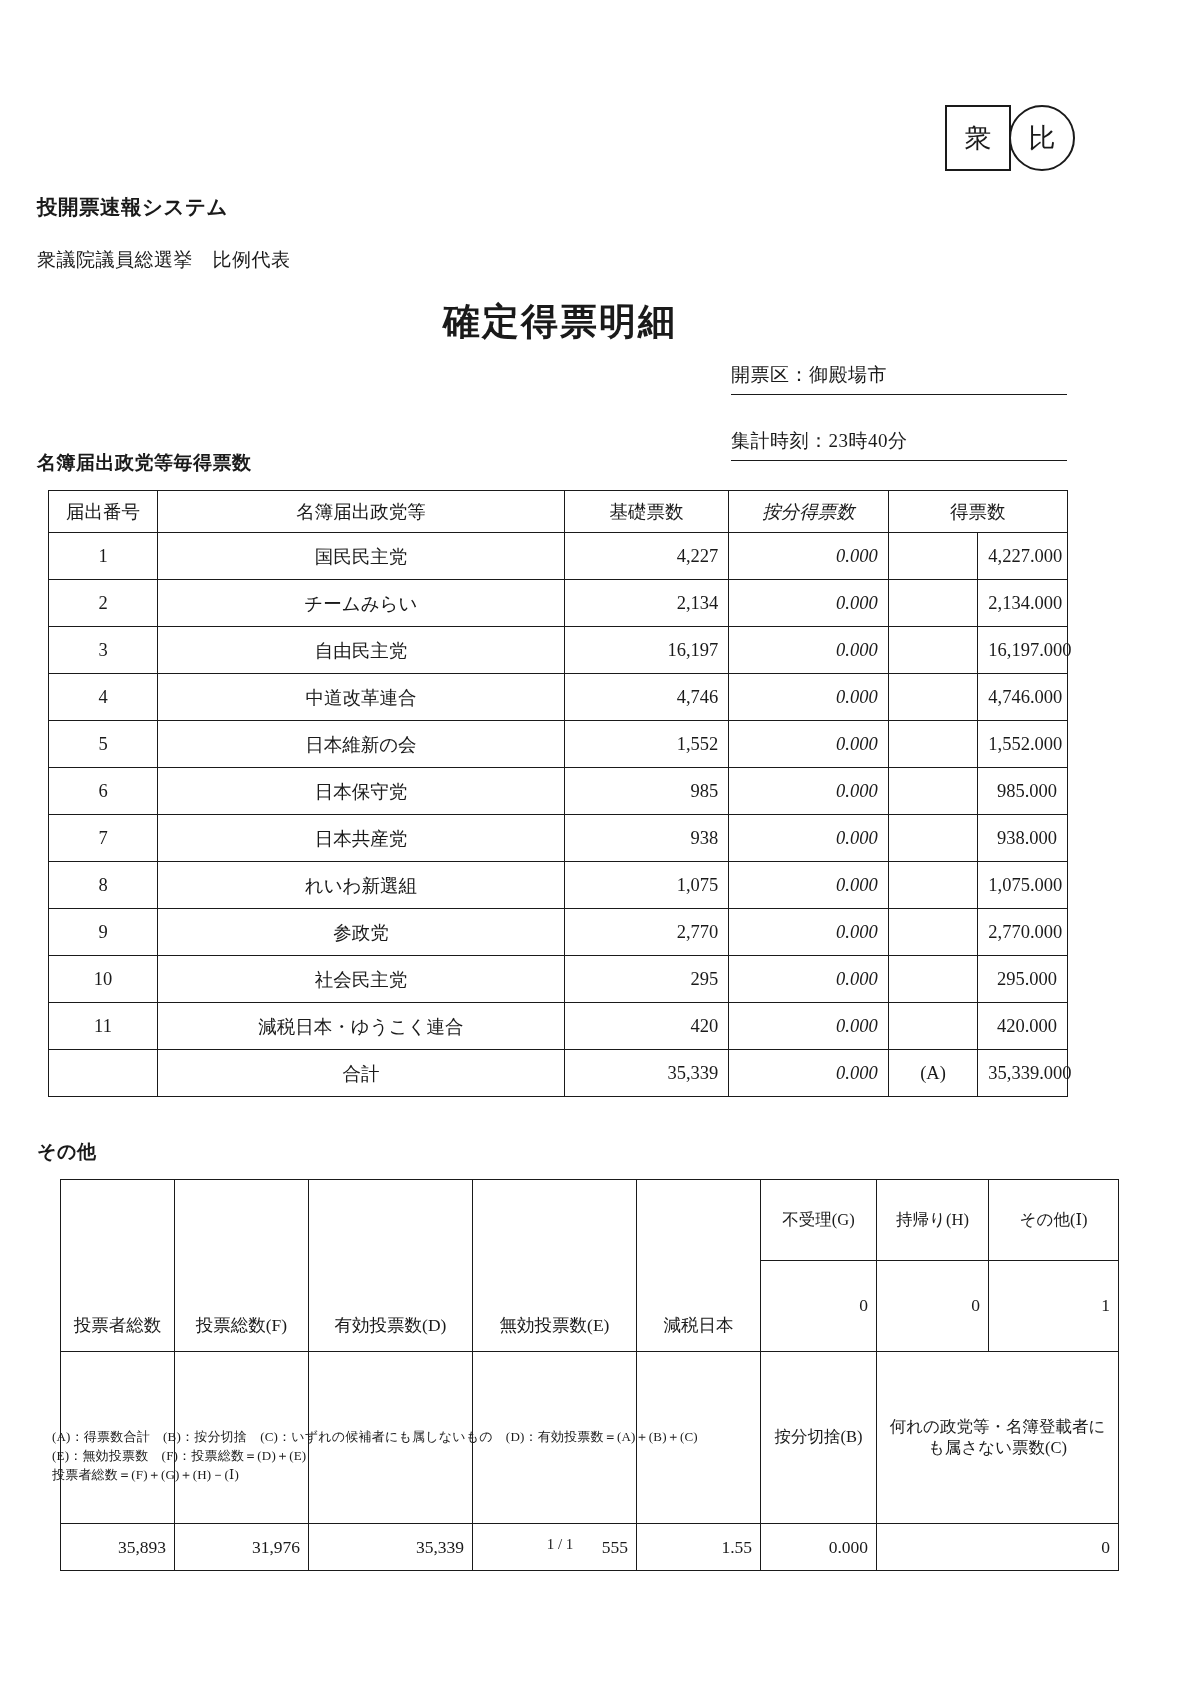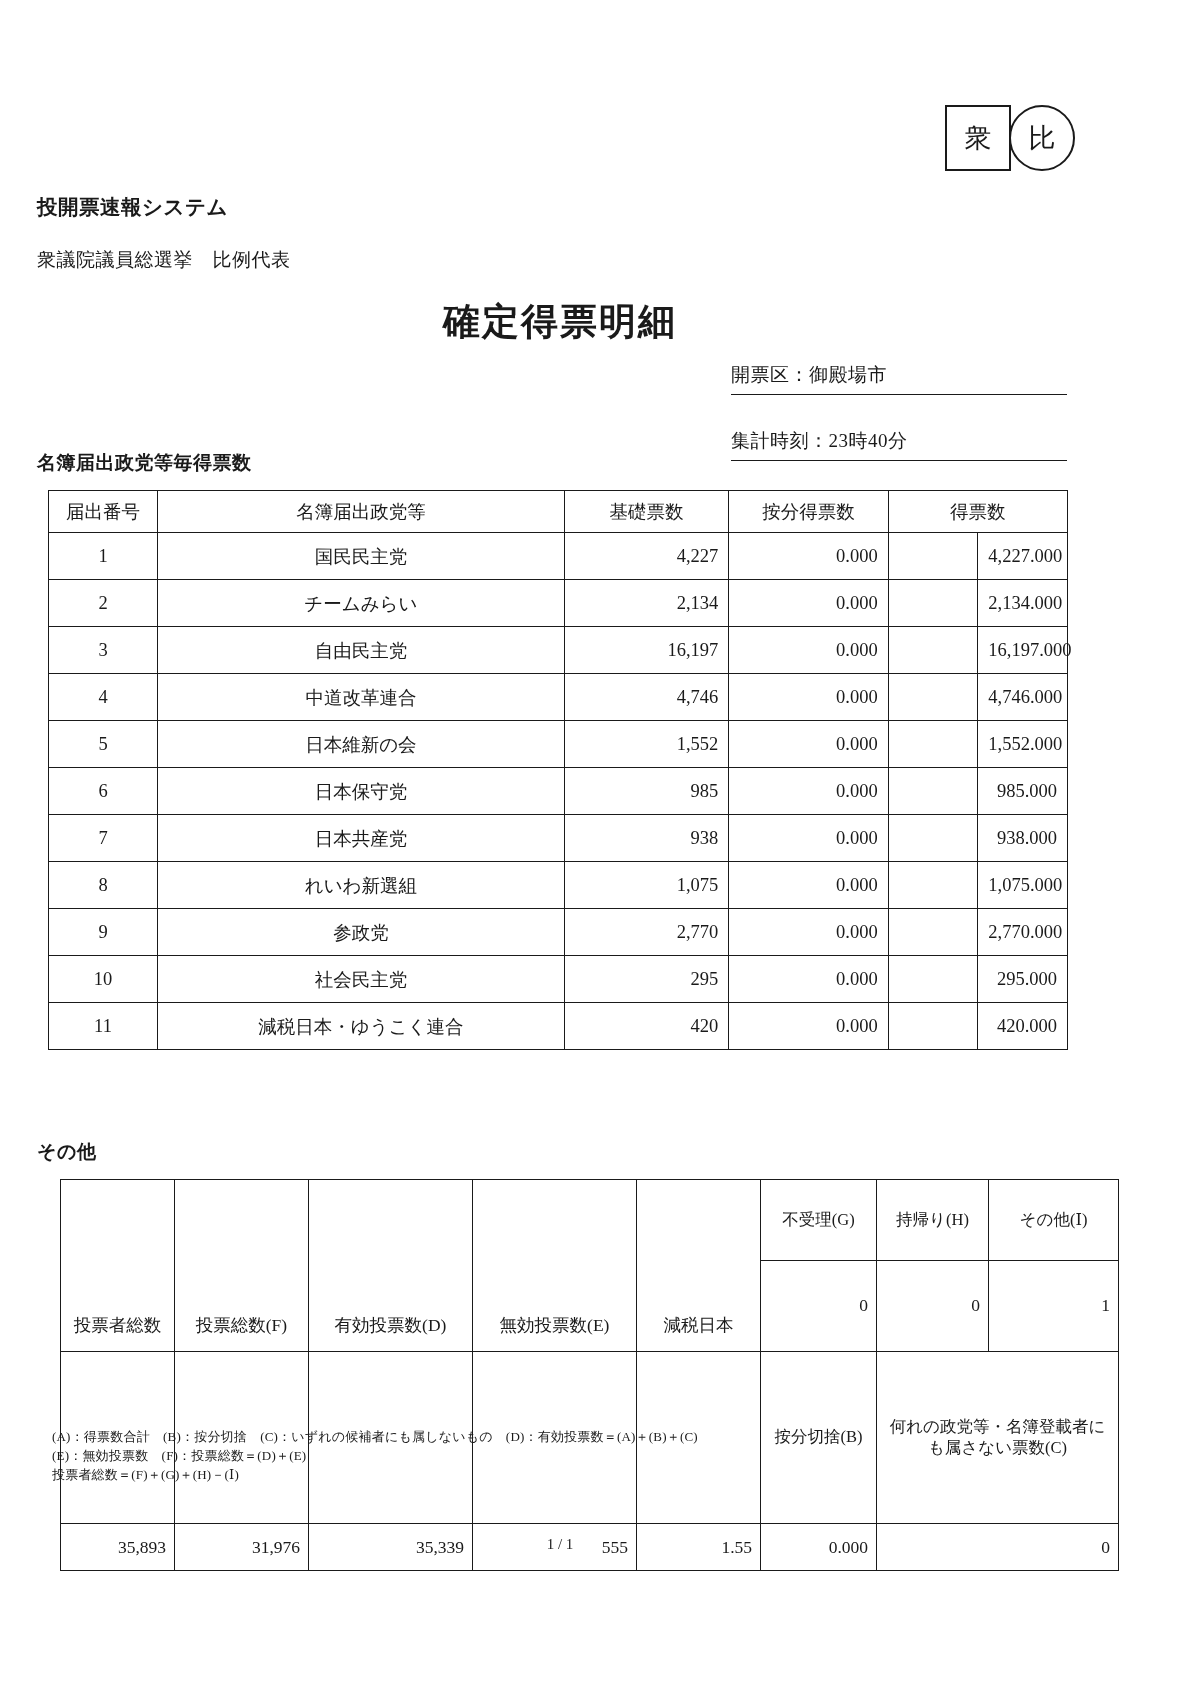--- a/index.html
+++ b/index.html
@@ -65,21 +65,21 @@
     font-weight:normal; font-size:18.5px;
     padding:0 10px;
   }
   #party-table {
     position:absolute; left:48px; top:490px; width:1020px;
   }
   #party-table td { height:47px; }
   #party-table .c-no   { width:104px; text-align:center; }
   #party-table .c-name { width:388px; text-align:center; }
   #party-table .c-base { width:157px; text-align:right; }
-  #party-table .c-prop { width:152px; text-align:right; }
+  #party-table .c-prop { width:152px; text-align:right;font-style:italic; }
   #party-table .c-total{ width:171px; text-align:right; }
   #party-table thead td { text-align:center; height:42px; }
   #party-table thead .c-base,#party-table thead .c-prop,#party-table thead .c-total { text-align:center; }
   #party-table .sum-label { text-align:center; }
   #party-table .markcell { text-align:center; padding:0; width:48px; }
   #party-table .nobox { border-left:none; }
 
   
   #other-table {
     position:absolute; left:60px; top:1179px; width:1008px;
@@ -218,20 +218,28 @@
           <td class="c-total nobox">295.000</td>
         </tr>
         <tr>
           <td class="c-no">11</td>
           <td class="c-name">減税日本・ゆうこく連合</td>
           <td class="c-base">420</td>
           <td class="c-prop">0.000</td>
           <td class="markcell"></td>
           <td class="c-total nobox">420.000</td>
         </tr>
+        <tr>
+          <td class="c-no"></td>
+          <td class="c-name sum-label">合計</td>
+          <td class="c-base">35,339</td>
+          <td class="c-prop">0.000</td>
+          <td class="markcell">(A)</td>
+          <td class="c-total nobox">35,339.000</td>
+        </tr>
       </tbody>
   </table>
 
   <div class="section-title" id="other-section-title">その他</div>
 
   <table class="grid" id="other-table">
     <tbody>
         <tr>
       <td class="lbl w1" rowspan="2">投票者総数</td>
       <td class="lbl w2" rowspan="2">投票総数(F)</td>

